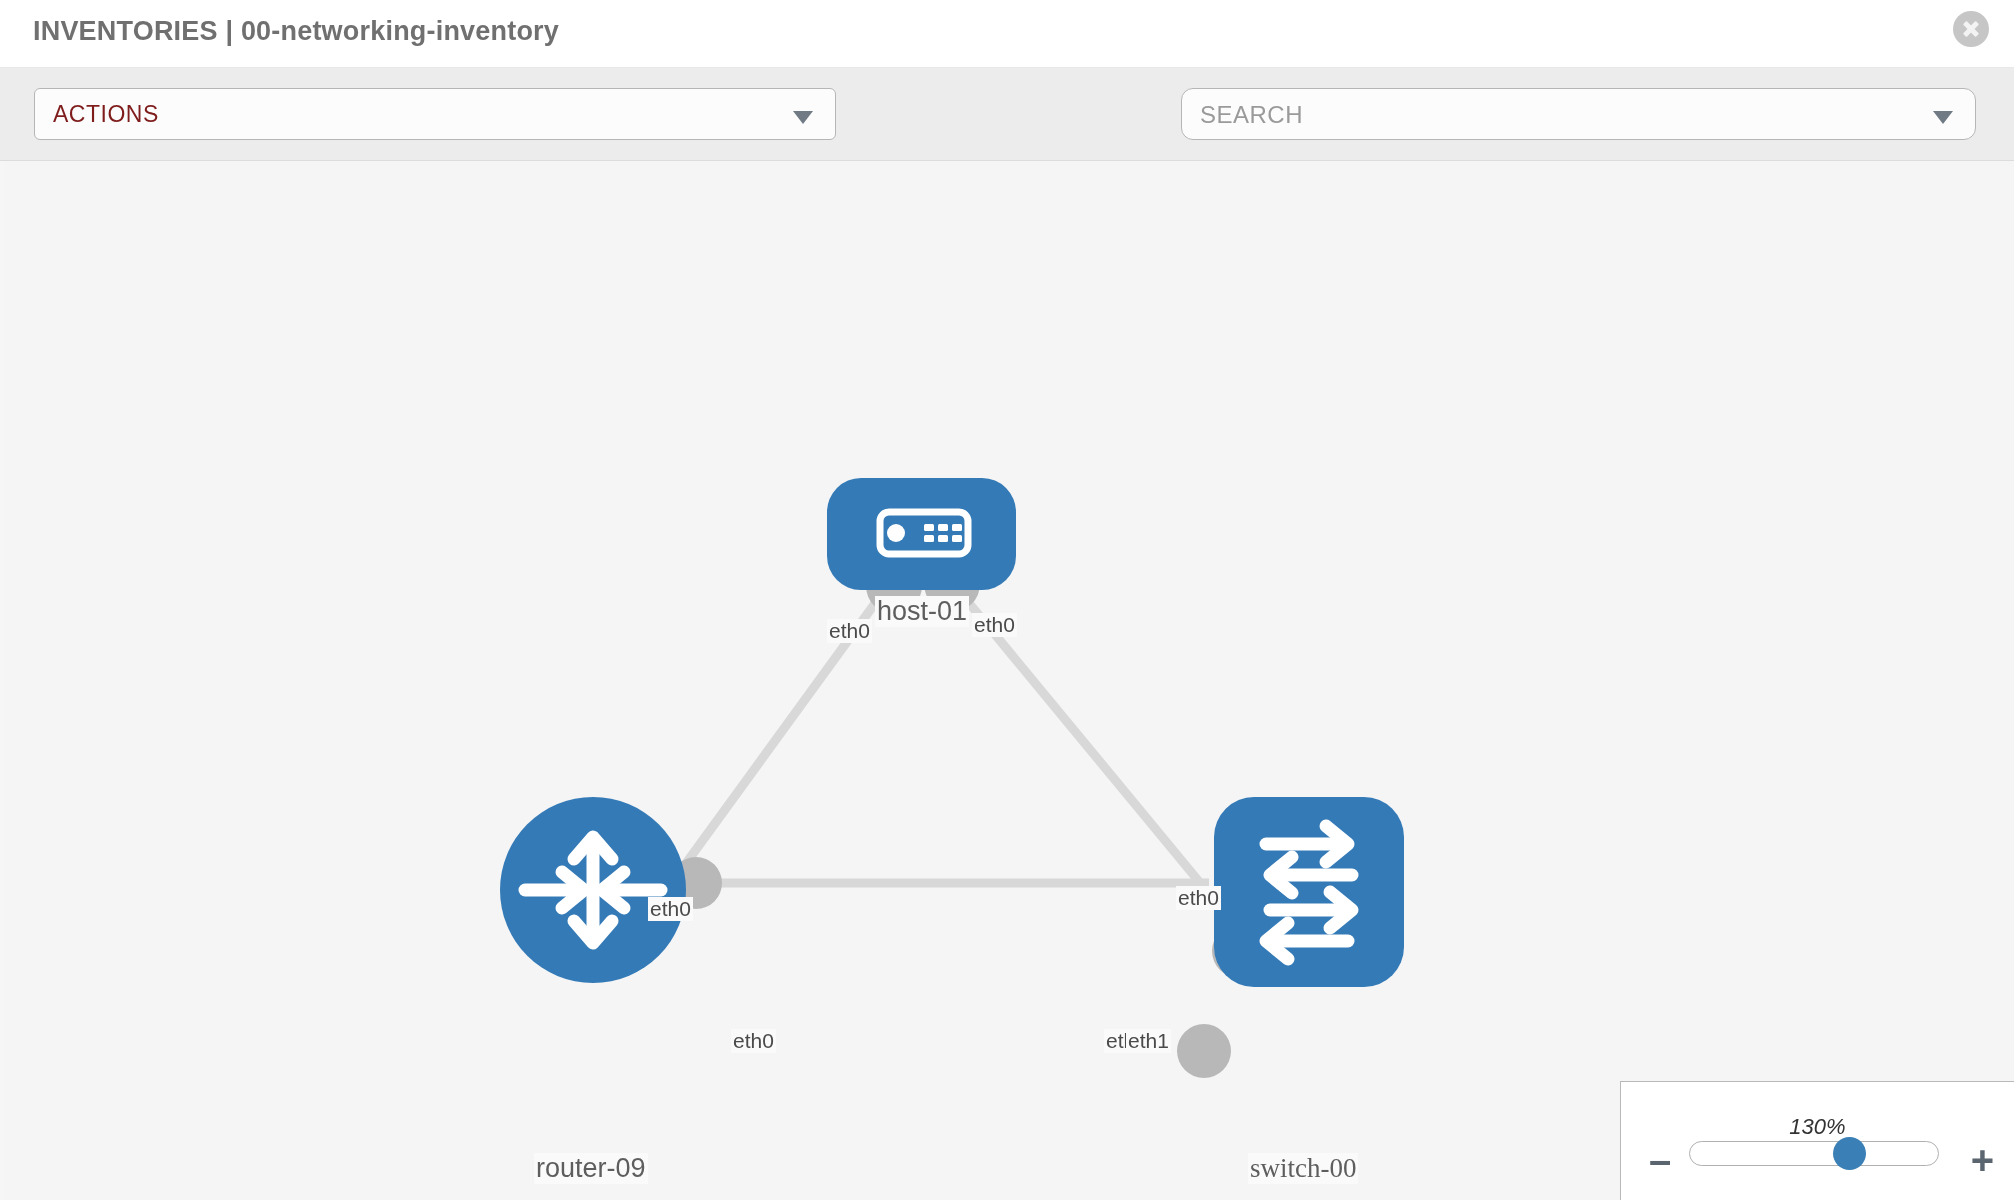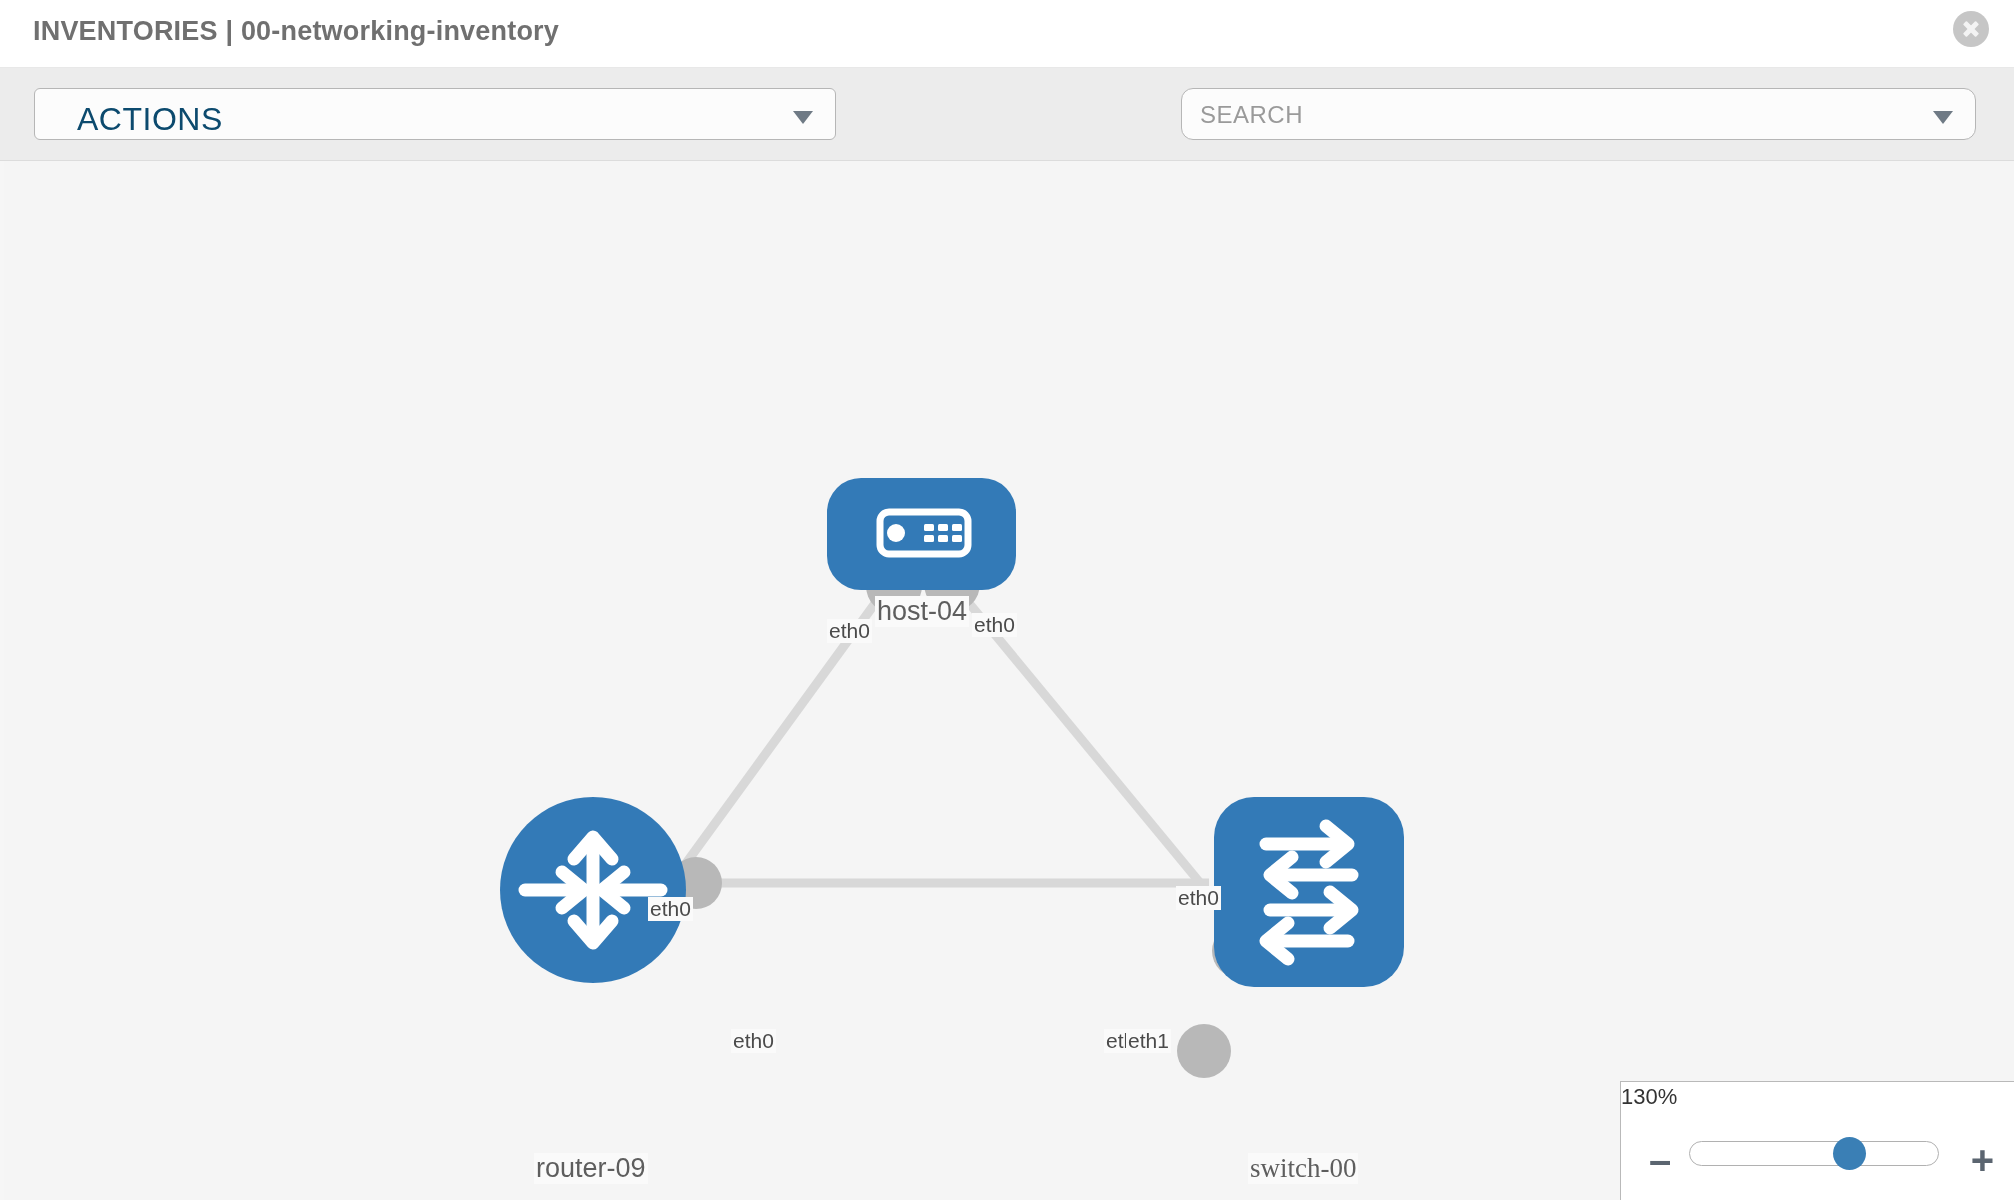--- a/index.html
+++ b/index.html
@@ -64,24 +64,23 @@
     left: 34px; top: 20px;
     width: 802px; height: 52px;
     background: #fcfcfc;
     border: 1px solid #b6b6b6;
     border-radius: 6px;
     cursor: pointer;
   }
   .actions-label {
     position: absolute;
     left: 18px; top: 12px;
-    font-size: 32px;
-    color: #0c4a6e;
+    font-size: 23px;
+    color: #7f1d1d;
     letter-spacing: 0.5px;
-    margin-left: 24px;
   }
   .caret-down {
     position: absolute;
     right: 22px; top: 22px;
     width: 0; height: 0;
     border-left: 10px solid transparent;
     border-right: 10px solid transparent;
     border-top: 13px solid #6f7a85;
   }
   .tool-icon {
@@ -143,23 +142,25 @@
     position: absolute;
     left: 1620px; top: 1081px;
     width: 394px; height: 119px;
     background: #ffffff;
     border: 1px solid #b9b9b9;
     border-bottom: none;
     border-right: none;
   }
   .zoom-percent {
     position: absolute;
-    left: 0; right: 0; top: 2px;
+    left: 0; right: 0; top: 32px;
+    text-align: center;
     font-size: 22px;
     color: #333333;
+    font-style: italic;
   }
   .zoom-minus, .zoom-plus {
     position: absolute;
     top: 68px;
     color: #5b6570;
     font-size: 40px;
     line-height: 20px;
     font-weight: bold;
     cursor: pointer;
     user-select: none;
@@ -312,21 +313,21 @@
     <span class="iface-label" style="left:644px; top:736px;">eth0</span>
 
     <span class="iface-label" style="left:1172px; top:725px;">eth0</span>
 
     <span class="iface-label" style="left:727px; top:868px;">eth0</span>
 
     <span class="iface-label" style="left:1100px; top:868px;">eth</span>
 
     <span class="iface-label" style="left:1122px; top:868px;">eth1</span>
 
-    <span class="node-label" style="left:871px; top:435px;">host-04</span>
+    <span class="node-label" style="left:871px; top:435px;">host-01</span>
 
     <span class="node-label" style="left:530px; top:992px;">router-09</span>
 
     <span class="node-label" style="left:1244px; top:992px;font-family:Liberation Serif, serif;">switch-00</span>
   </div>
 
   <div class="zoom-panel">
     <div class="zoom-percent">130%</div>
     <div class="zoom-minus">–</div>
     <div class="zoom-track">

